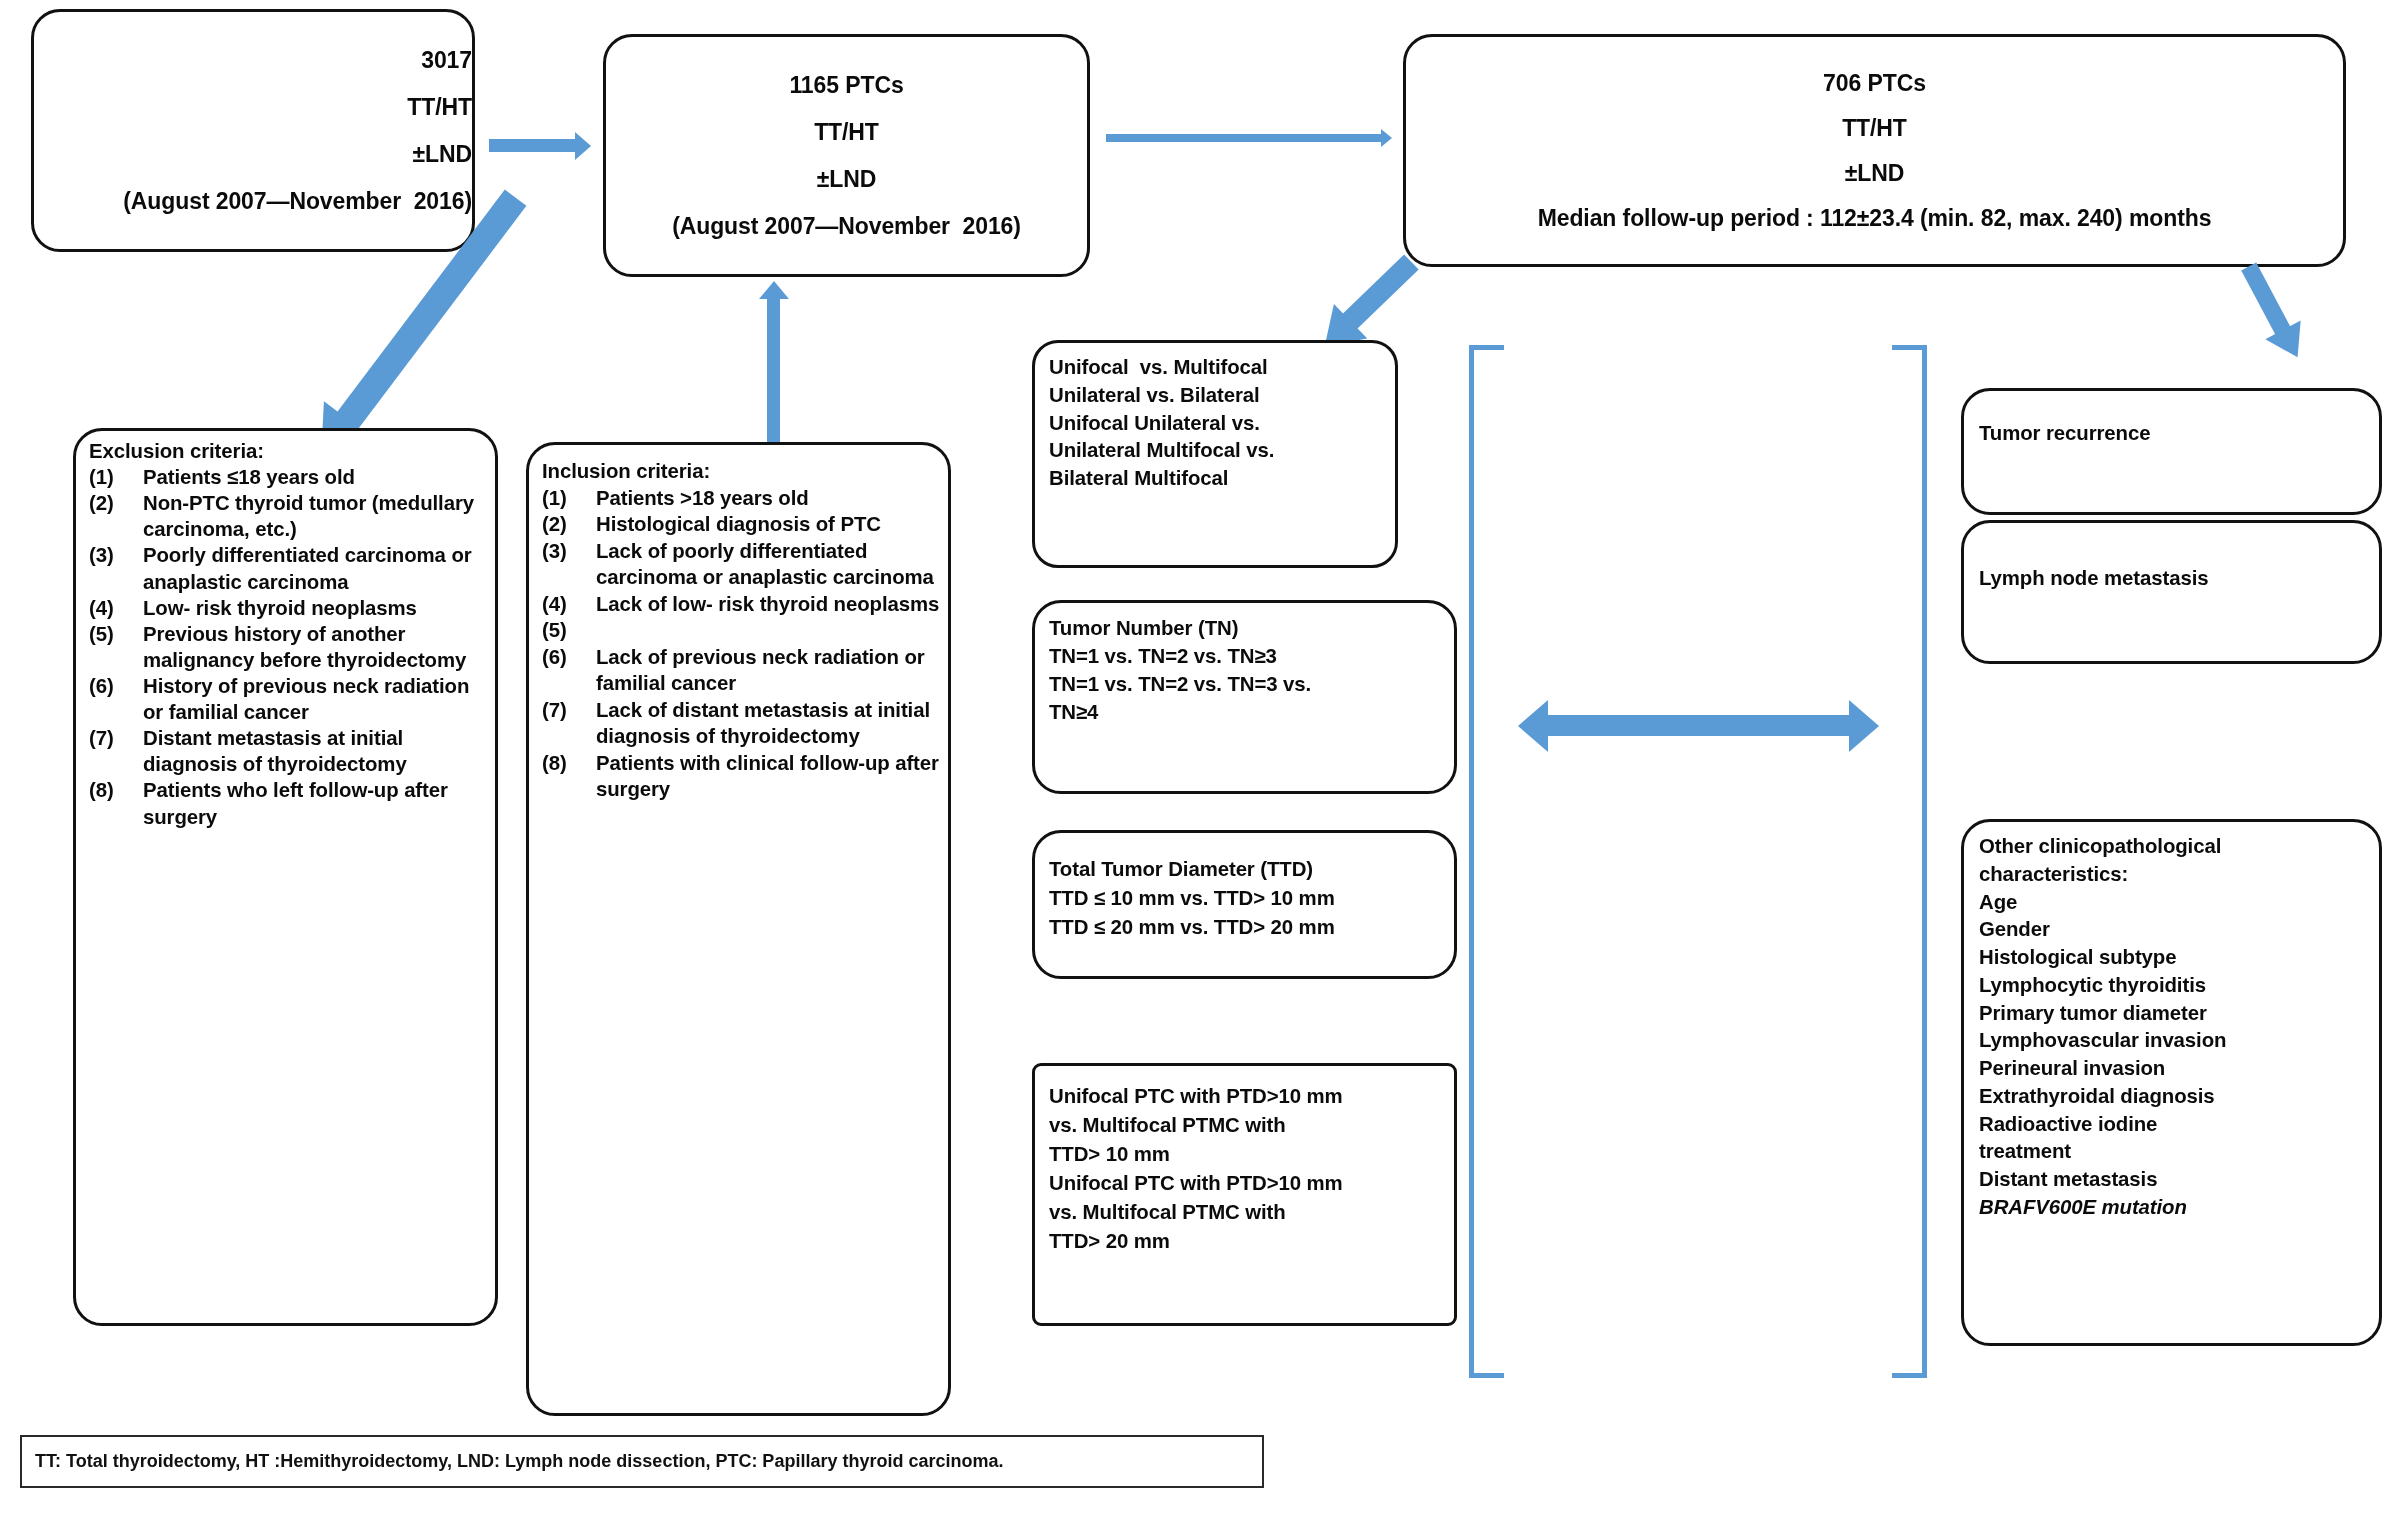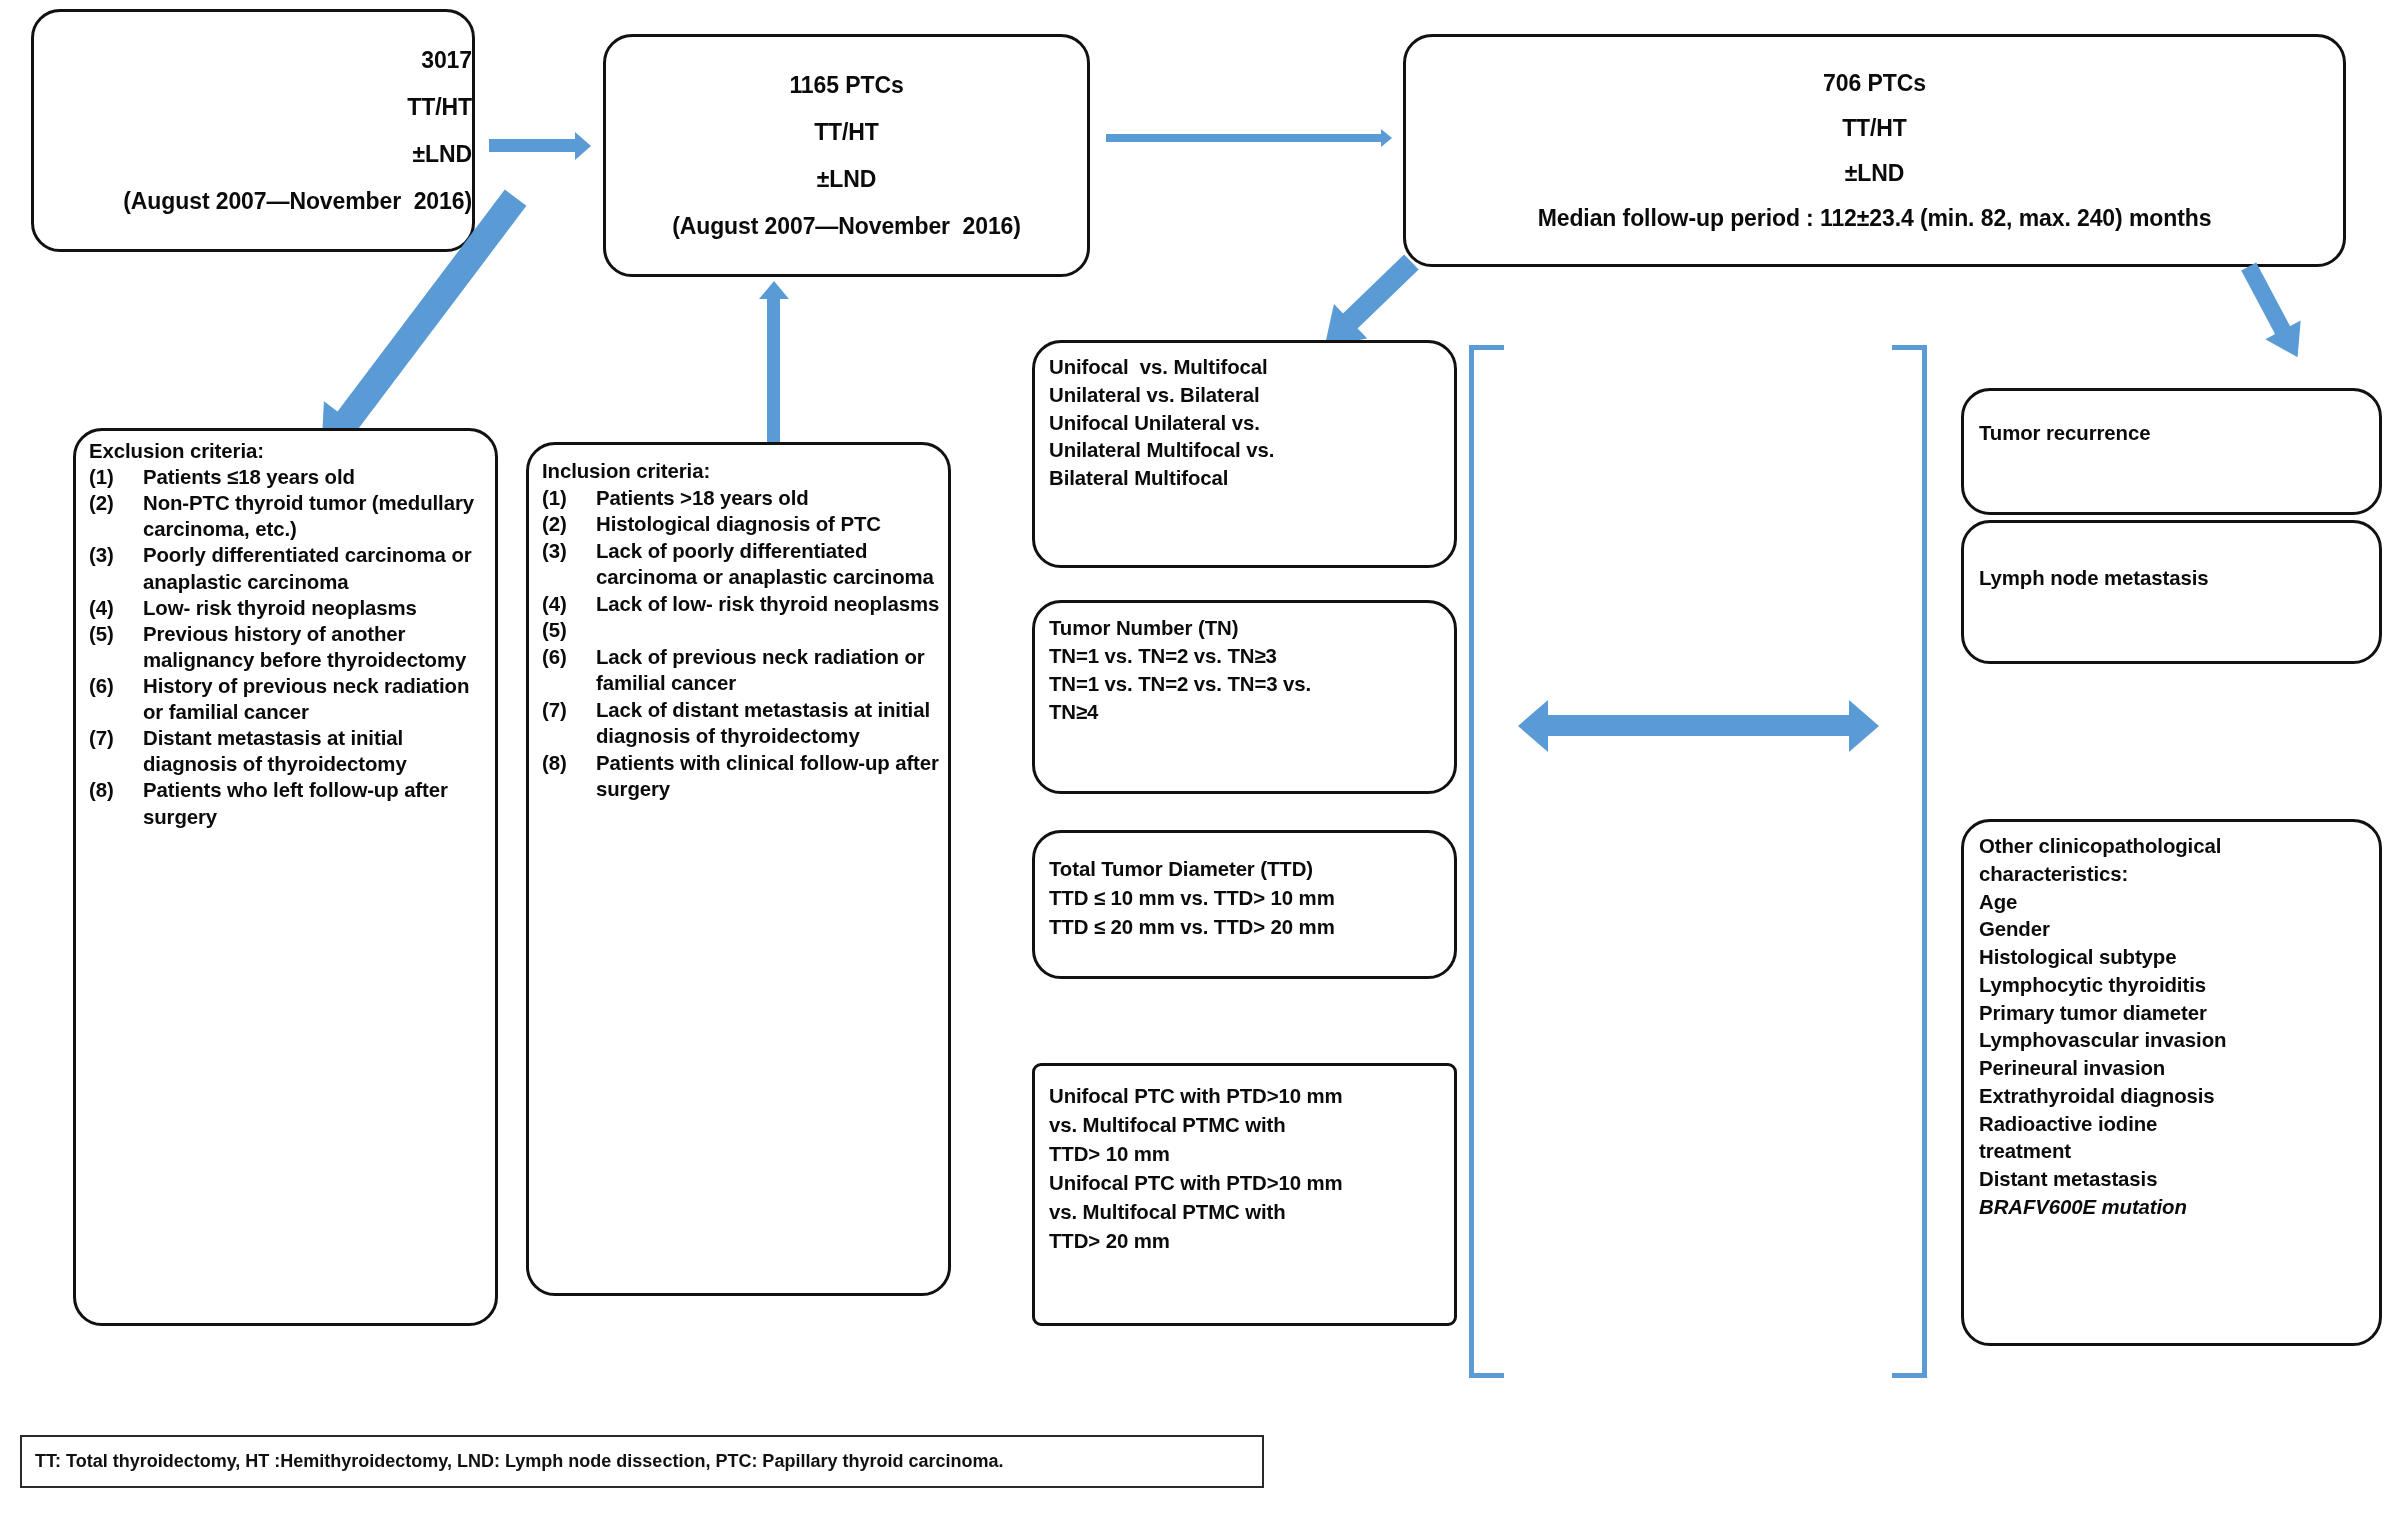--- a/index.html
+++ b/index.html
@@ -233,21 +233,21 @@
     <div class="crit">
       <span class="num">(7)</span>
       <span class="txt">Distant metastasis at initial diagnosis of thyroidectomy</span>
     </div>
     <div class="crit">
       <span class="num">(8)</span>
       <span class="txt">Patients  who left follow-up after surgery</span>
     </div>
   </div>
 
-  <div class="box leftal" style="left:526px; top:442px; width:425px; height:854px; font-size:20.4px; line-height:1.30; padding:13px 8px 0 13px;">
+  <div class="box leftal" style="left:526px; top:442px; width:425px; height:974px; font-size:20.4px; line-height:1.30; padding:13px 8px 0 13px;">
     <span class="heading">Inclusion  criteria:</span>
     <div class="crit">
       <span class="num">(1)</span>
       <span class="txt">Patients &gt;18  years old</span>
     </div>
     <div class="crit">
       <span class="num">(2)</span>
       <span class="txt">Histological diagnosis of PTC</span>
     </div>
     <div class="crit">
@@ -268,21 +268,21 @@
     <div class="crit">
       <span class="num">(7)</span>
       <span class="txt">Lack of  distant metastasis at initial diagnosis of thyroidectomy</span>
     </div>
     <div class="crit">
       <span class="num">(8)</span>
       <span class="txt">Patients  with clinical follow-up after surgery</span>
     </div>
   </div>
 
-  <div class="box leftal" style="left:1032px; top:340px; width:425px; height:228px; font-size:20.4px; line-height:1.36; padding:11px 20px 0 14px;">
+  <div class="box leftal" style="left:1032px; top:340px; width:366px; height:228px; font-size:20.4px; line-height:1.36; padding:11px 20px 0 14px;border-radius:26px;">
     <span class="line">Unifocal  vs. Multifocal</span>
     <span class="line">Unilateral vs. Bilateral</span>
     <span class="line">Unifocal Unilateral vs.</span>
     <span class="line">Unilateral Multifocal vs.</span>
     <span class="line">Bilateral Multifocal</span>
   </div>
 
   <div class="box leftal" style="left:1032px; top:600px; width:425px; height:194px; font-size:20.4px; line-height:1.38; padding:11px 7px 0 14px;">
     <span class="line">Tumor Number (TN)</span>
     <span class="line">TN=1 vs. TN=2 vs. TN≥3</span>

